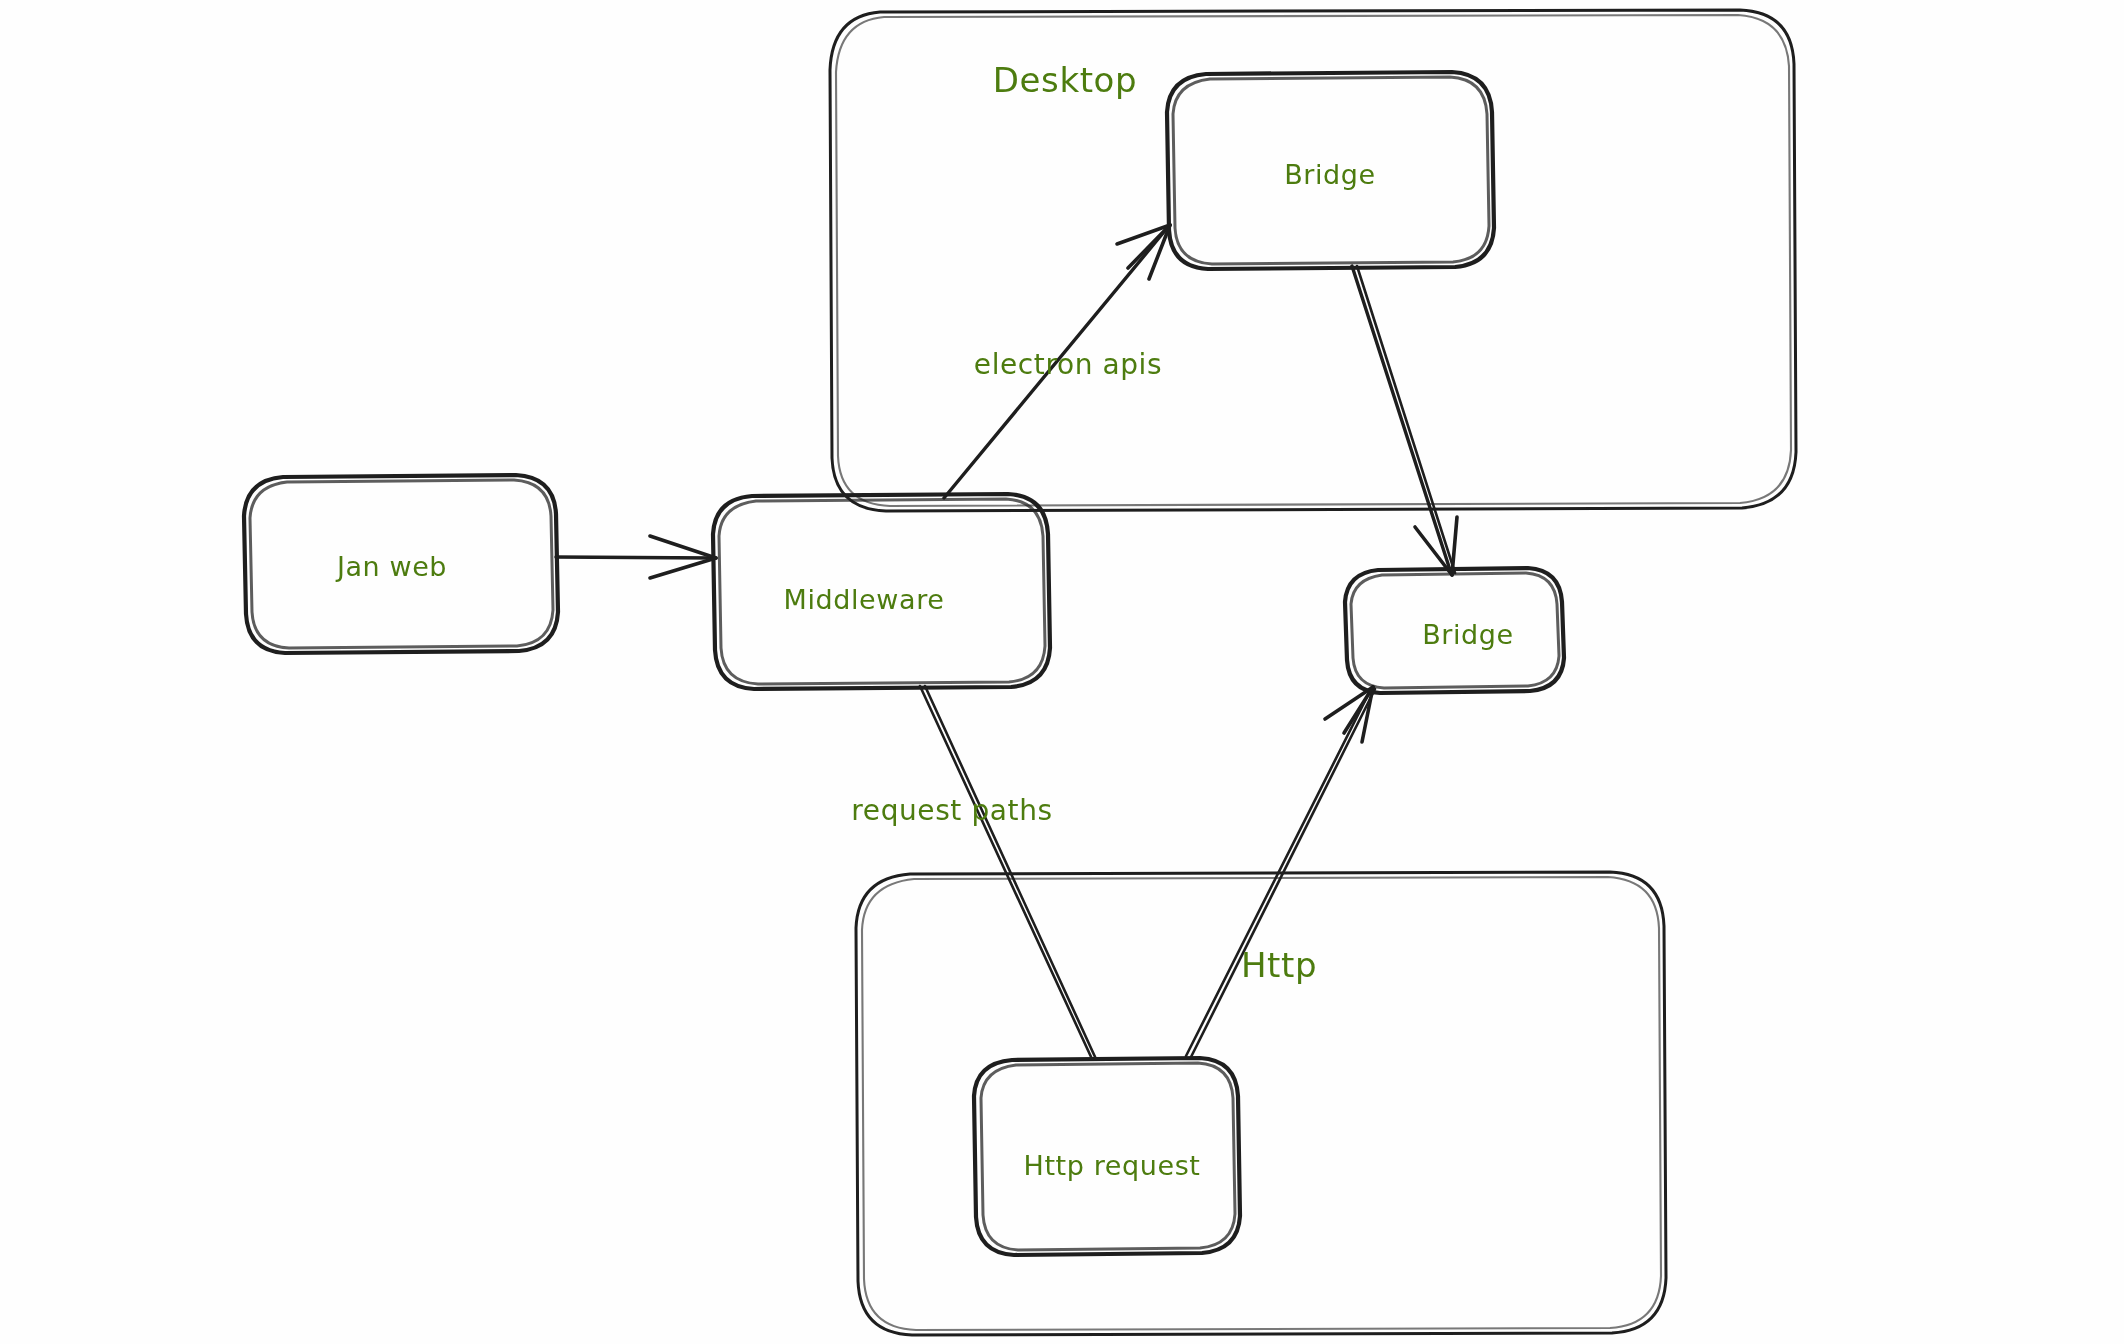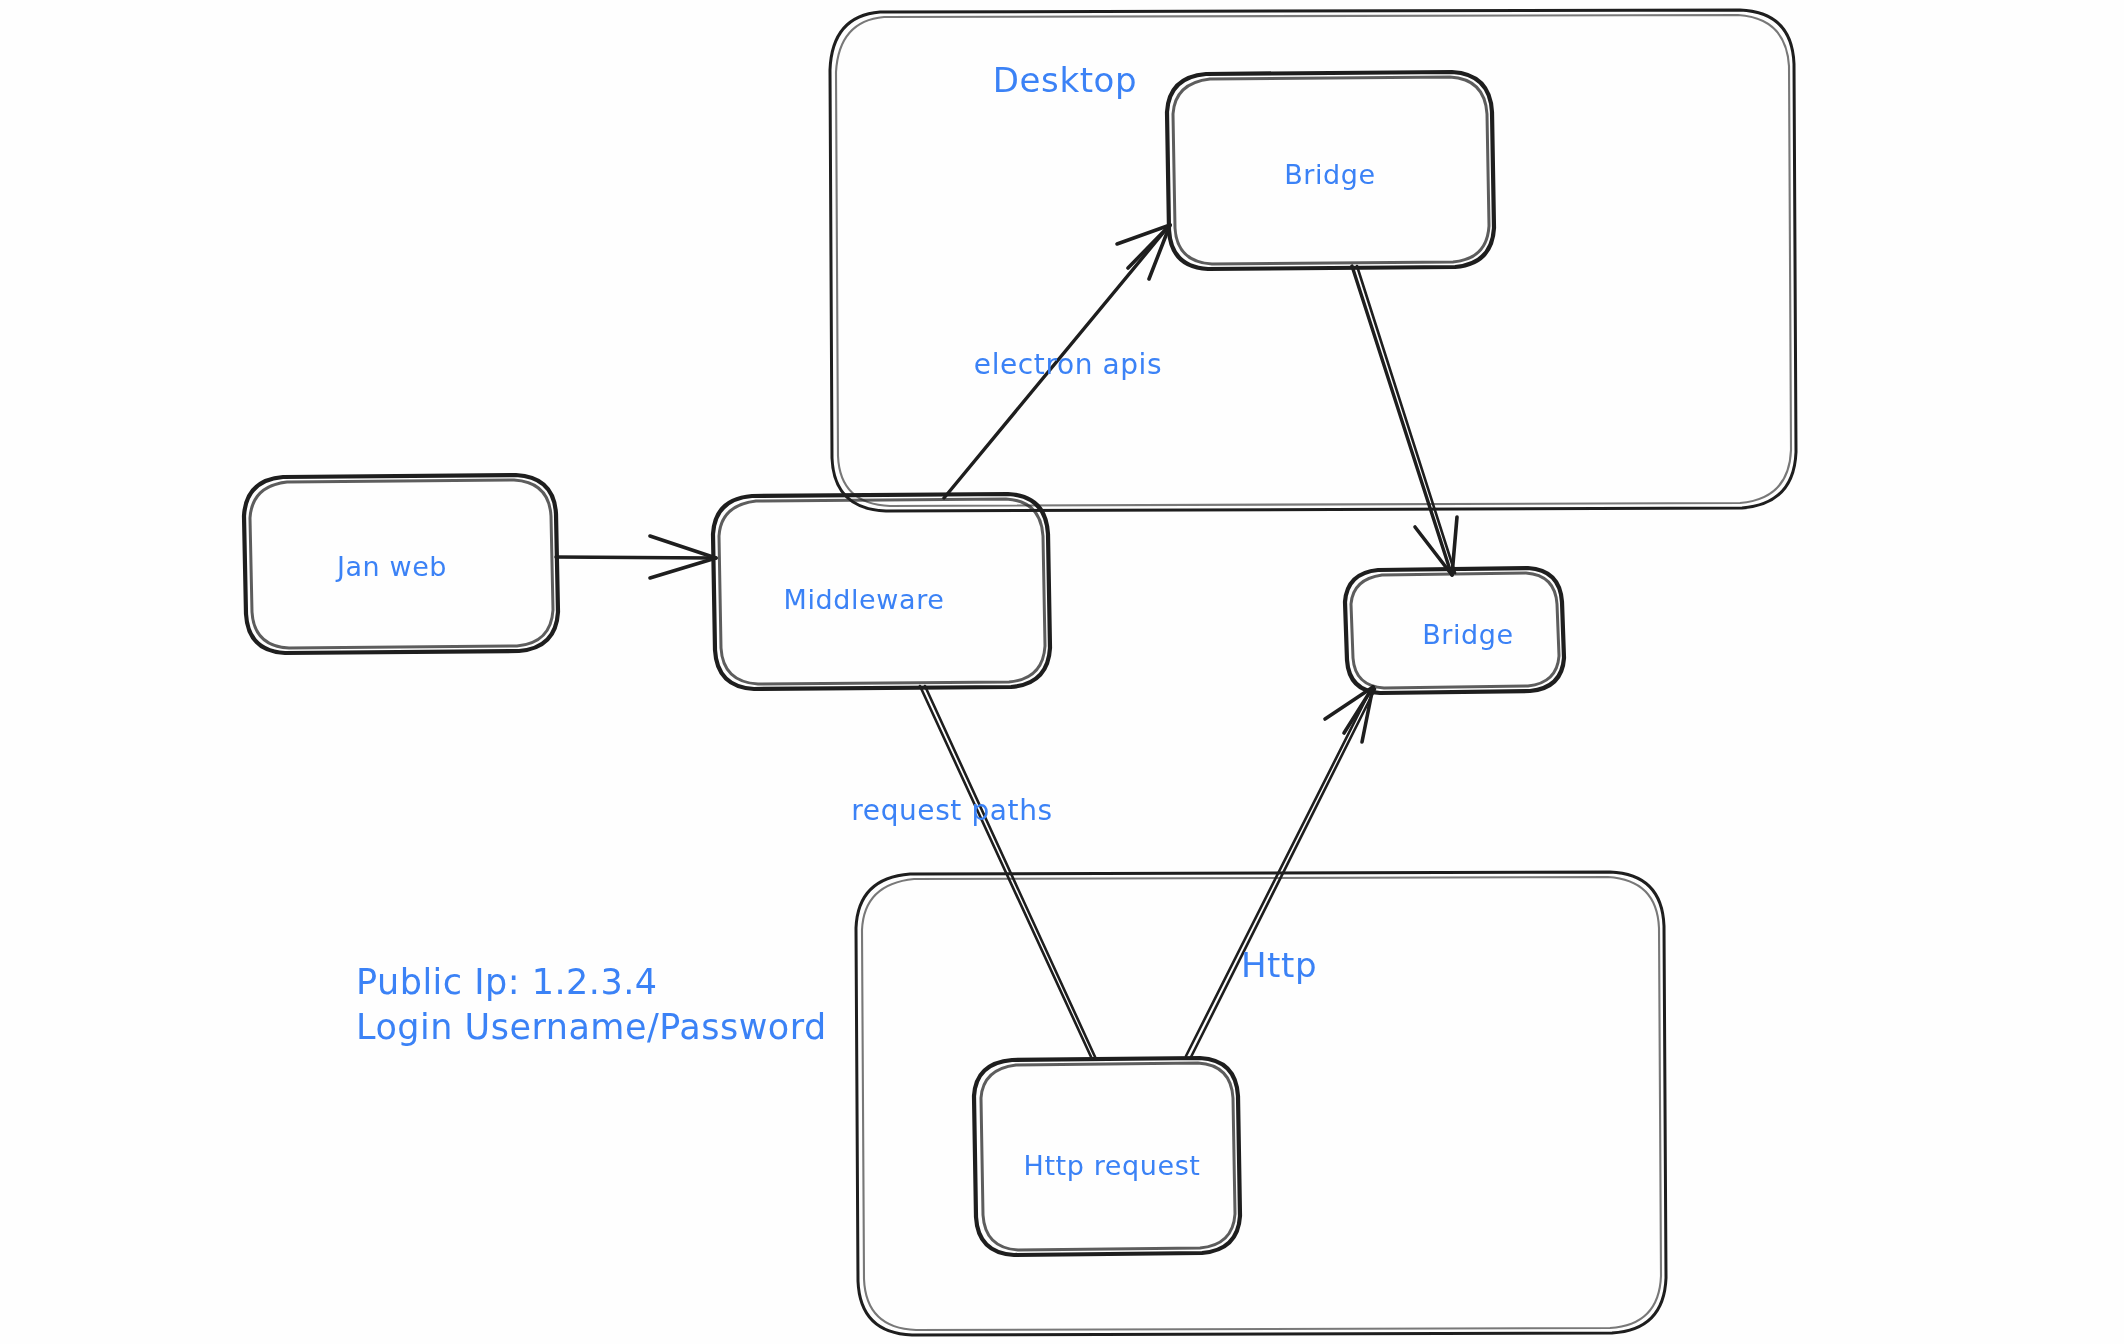--- a/index.html
+++ b/index.html
@@ -55,21 +55,21 @@
   }
   .arrow-head {
     stroke-width: 3.6;
   }
   .node-label,
   .edge-label,
   .group-label,
   .note-line {
     position: absolute;
     font-family: "DejaVu Sans", sans-serif;
-    color: #3b82f6;
+    color: #4d7c0f;
     white-space: nowrap;
     -webkit-font-smoothing: antialiased;
   }
   .node-label {
     font-size: 27px;
     letter-spacing: 0.6px;
     transform: translate(-50%, -50%);
   }
   .edge-label {
     font-size: 28px;
@@ -182,18 +182,14 @@
   <div class="node-label" style="left:1468px; top:634px;">Bridge</div>
 
   <div class="node-label" style="left:1112px; top:1165px;">Http request</div>
 
   <div class="edge-label" style="left:1068px; top:364px;">electron apis</div>
 
   <div class="edge-label" style="left:952px; top:810px;">request paths</div>
 
   <div class="group-label" style="left:1279px; top:965px;">Http</div>
 
-  <div class="note-block">
-    <span class="note-line">Public Ip: 1.2.3.4</span>
-    <span class="note-line">Login Username/Password</span>
-  </div>
 
 </div>
 
 </body></html>

